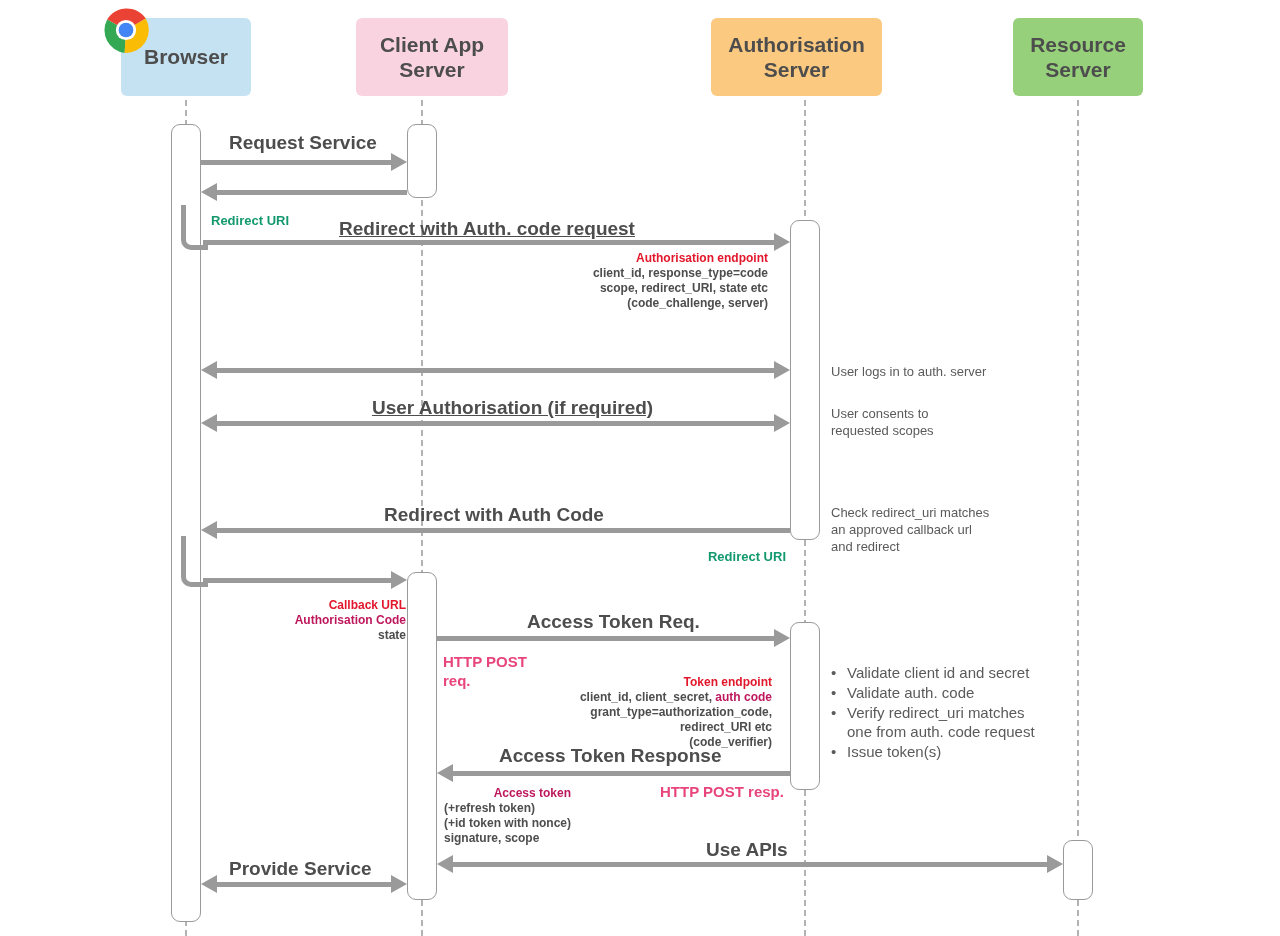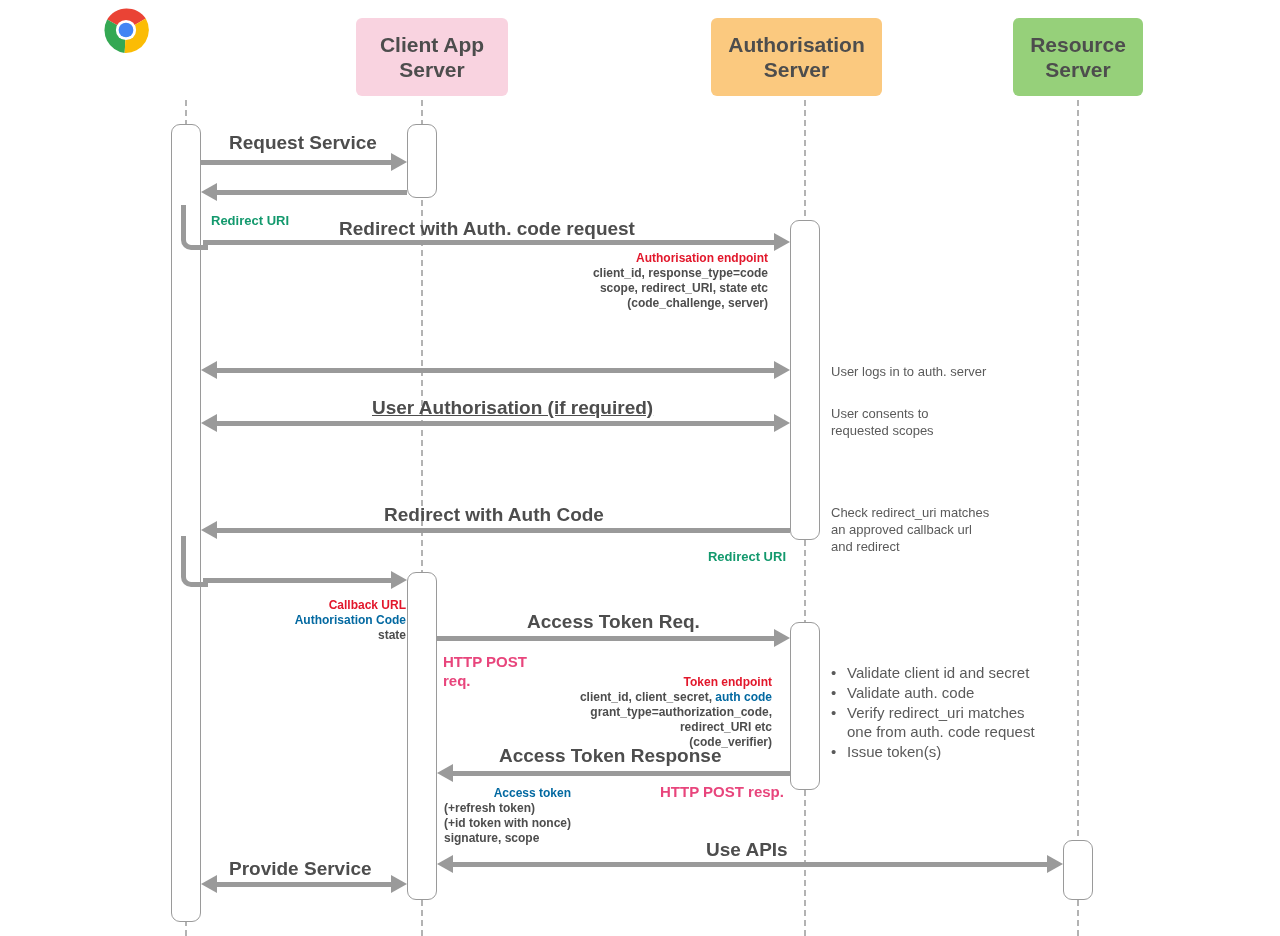--- a/index.html
+++ b/index.html
@@ -31,21 +31,21 @@
         border-bottom-left-radius:10px;}
 
   
   .msg{position:absolute;font-size:19px;font-weight:bold;color:#4d4d4d;
        white-space:nowrap;}
   .note{position:absolute;font-size:13px;color:#5a5a5a;line-height:1.32;}
   .ann{position:absolute;font-size:12px;font-weight:bold;line-height:1.25;
        color:#4d4d4d;white-space:nowrap;}
   .ann.r{text-align:right;}
   .red{color:#e2172b;}
-  .blue{color:#0369a1;text-align:right;}
+  .blue{color:#be185d;text-align:right;}
   .teal{color:#13996d;}
   .ann-pink{position:absolute;font-size:15px;font-weight:bold;color:#e8457c;
             line-height:1.25;}
   .bullets{position:absolute;font-size:15px;color:#5a5a5a;line-height:1.32;}
   .bullets .bl{display:flex;}
   .bullets .bd{width:16px;flex:0 0 16px;}
   .bullets .bt{white-space:nowrap;}
 
   
   .chrome{position:absolute;width:46px;height:46px;}
@@ -53,20 +53,23 @@
 </head>
 <body>
 
 <div id="stage">
 
   <div class="lifeline" style="left:185px;top:100px;height:836px;"></div>
   <div class="lifeline" style="left:421px;top:100px;height:836px;"></div>
   <div class="lifeline" style="left:804px;top:100px;height:836px;"></div>
   <div class="lifeline" style="left:1077px;top:100px;height:836px;"></div>
 
+  <div class="actor" style="left:121px;top:18px;width:130px;height:78px;background:#c5e2f2;">
+    <span>Browser</span>
+  </div>
 
   <svg class="chrome" viewBox="0 0 100 100" style="left:103px;top:7px;">
     <path d="M50 50 L93 25 A50 50 0 0 0 9 27 Z" fill="#ea4335"></path>
     <path d="M50 50 L9 27 A50 50 0 0 0 47 99.9 Z" fill="#34a853"></path>
     <path d="M50 50 L47 99.9 A50 50 0 0 0 93 25 Z" fill="#fbbc05"></path>
     <circle cx="50" cy="50" r="22" fill="#ffffff"></circle>
     <circle cx="50" cy="50" r="16" fill="#4285f4"></circle>
   </svg>
 
   <div class="actor" style="left:356px;top:18px;width:152px;height:78px;background:#f9d3e0;">
@@ -100,21 +103,21 @@
   <div class="msg" style="left:229px;top:132px;">Request Service</div>
   <div class="aline" style="left:201px;top:160px;width:190px;"></div>
   <div class="ahead right" style="left:391px;top:153px;"></div>
 
   <div class="aline" style="left:217px;top:190px;width:190px;"></div>
   <div class="ahead left" style="left:201px;top:183px;"></div>
 
   <div class="hook" style="left:181px;top:205px;width:22px;height:40px;"></div>
   <div class="ann teal" style="left:211px;top:213px;font-size:13px;">Redirect URI</div>
 
-  <div class="msg" style="left:339px;top:218px;">Redirect with Auth. code request</div>
+  <div class="msg" style="left:339px;top:218px;text-decoration:underline;">Redirect with Auth. code request</div>
   <div class="aline" style="left:203px;top:240px;width:571px;"></div>
   <div class="ahead right" style="left:774px;top:233px;"></div>
 
   <div class="ann r" style="left:528px;top:251px;width:240px;">
     <div class="red">Authorisation endpoint</div>
     <div>client_id, response_type=code</div>
     <div>scope, redirect_URI, state etc</div>
     <div>(code_challenge, server)</div>
   </div>
 

